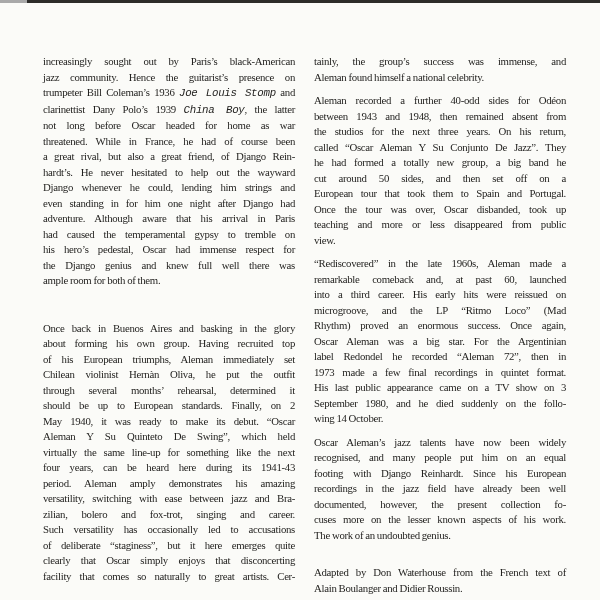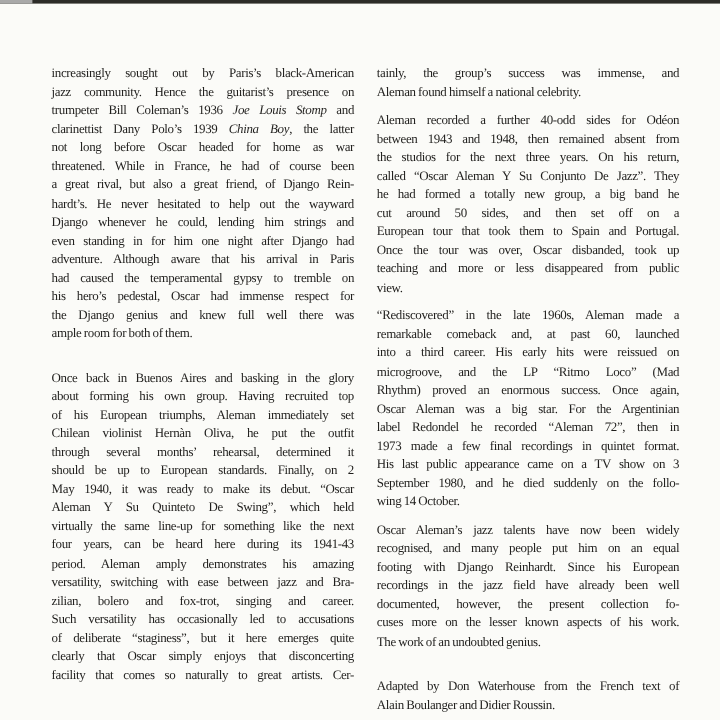--- a/index.html
+++ b/index.html
@@ -23,35 +23,35 @@
   }
   .notes {
     position: absolute;
     top: 41px; left: 43px;
     width: 523px;
     display: flex;
     gap: 19px;
   }
   .col { flex: 0 0 252px; width: 252px; }
   .para { display: block; margin-top: 13px; }
-  .col-left  .para + .para { margin-top: 21px; }
+  .col-left  .para + .para { margin-top: 32px; }
   .col-right .para + .para { margin-top: 8px; }
   .col-right .para.credit  { margin-top: 22px; }
   .line {
     font-size: 10.8px;
     line-height: 15.5px;
     letter-spacing: -0.3px;
     word-spacing: -0.4px;
     white-space: nowrap;
     text-align: justify;
     text-align-last: justify;
     text-justify: inter-word;
   }
   .line.lastline { text-align-last: left; }
-  .line i { font-style: italic; }
+  .line i { font-style: italic; font-family: Liberation Mono, monospace; }
 </style>
 </head>
 <body>
 
 <div class="top-edge">
   <div class="top-edge-light"></div>
 </div>
 
 <div class="notes">
     <div class="col col-left">

